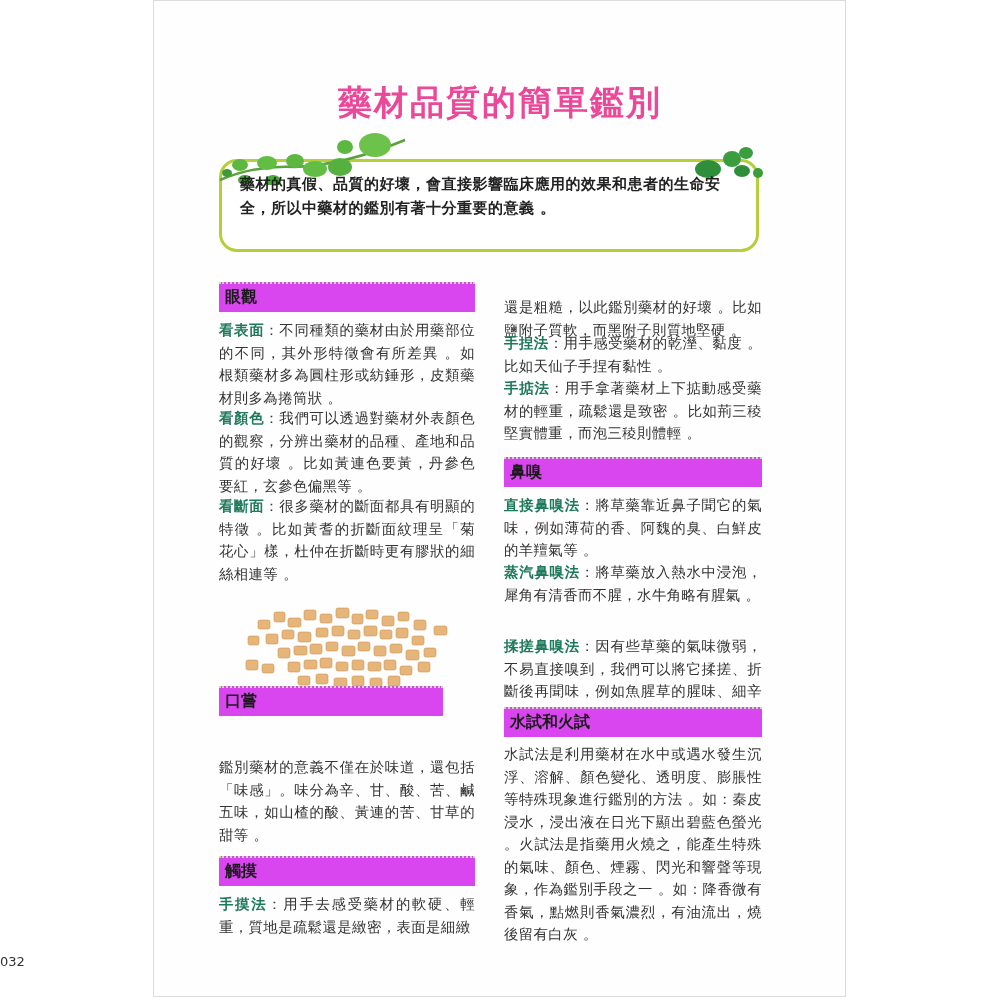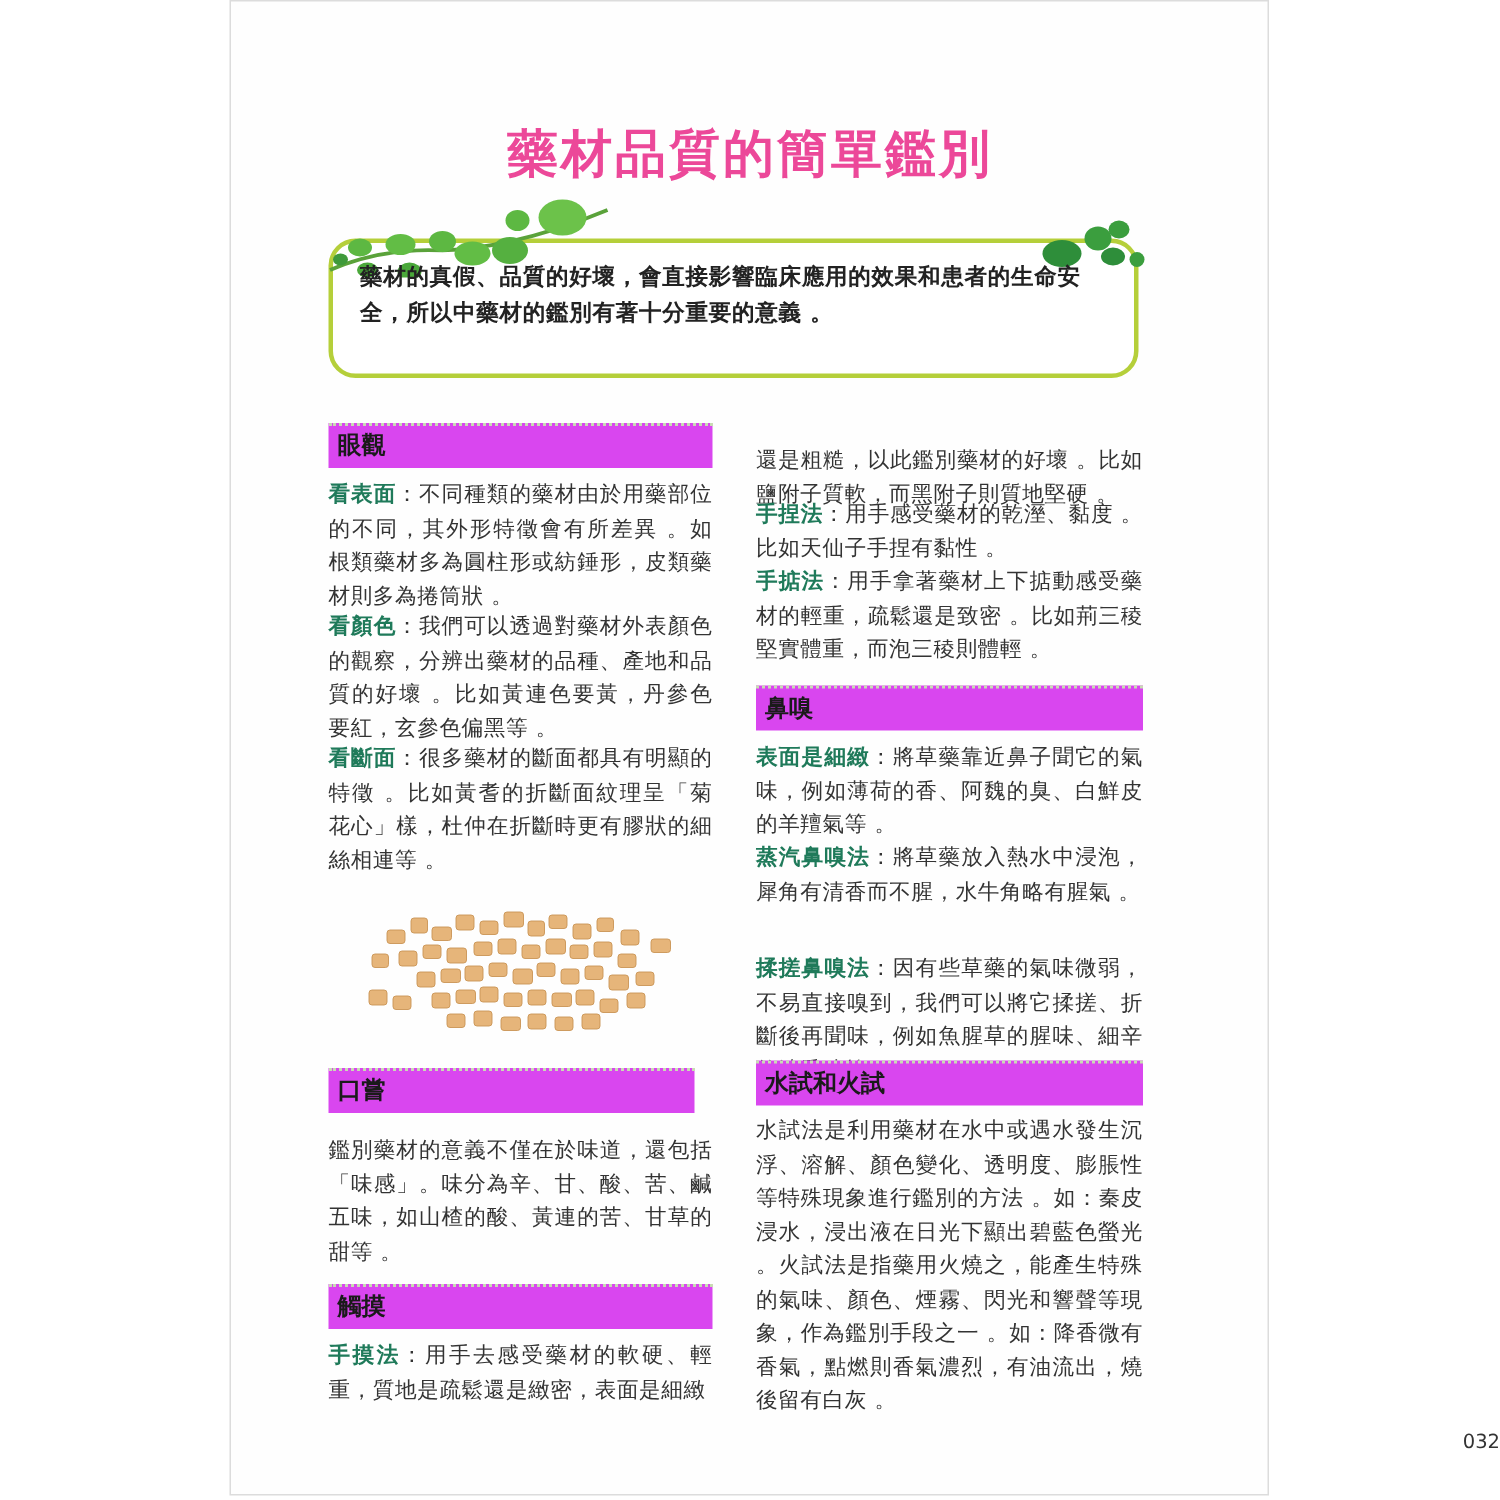--- a/index.html
+++ b/index.html
@@ -106,21 +106,21 @@
       left: 238px;
       top: 600px;
       width: 230px;
       height: 100px;
     }
     .page-num {
       position: absolute;
       left: 0;
       width: 1000px;
       top: 954px;
-      text-align: right;
+      text-align: left;
       font-size: 13px;
       color: #333;
     }
   </style>
 </head>
 <body>
 
 <div class="page"></div>
 
 <div class="title">藥材品質的簡單鑑別</div>
@@ -215,21 +215,21 @@
     <rect x="180" y="62" width="12" height="10" rx="2"></rect>
     <rect x="60" y="76" width="12" height="9" rx="2"></rect>
     <rect x="78" y="74" width="12" height="10" rx="2"></rect>
     <rect x="96" y="78" width="13" height="9" rx="2"></rect>
     <rect x="114" y="76" width="12" height="10" rx="2"></rect>
     <rect x="132" y="78" width="12" height="9" rx="2"></rect>
     <rect x="150" y="76" width="12" height="10" rx="2"></rect>
   </g>
 </svg>
 
-<div class="sec-head" style="left:219px; top:712px; width:244px;text-align:center;">
+<div class="sec-head" style="left:219px; top:686px; width:224px;text-align:center;">
   <span>口嘗</span>
 </div>
 
 <div class="para" style="left:219px; top:756px; width:256px;">
   <span>鑑別藥材的意義不僅在於味道，還包括「味感」。味分為辛、甘、酸、苦、鹹五味，如山楂的酸、黃連的苦、甘草的甜等 。</span>
 </div>
 
 <div class="sec-head" style="left:219px; top:856px; width:256px;text-align:right;">
   <span>觸摸</span>
 </div>
@@ -248,21 +248,21 @@
 
 <div class="para" style="left:504px; top:377px; width:258px;">
   <span class="term">手掂法</span><span>：用手拿著藥材上下掂動感受藥材的輕重，疏鬆還是致密 。比如荊三稜堅實體重，而泡三稜則體輕 。</span>
 </div>
 
 <div class="sec-head" style="left:504px; top:457px; width:258px;">
   <span>鼻嗅</span>
 </div>
 
 <div class="para" style="left:504px; top:494px; width:258px;">
-  <span class="term">表面是細緻</span><span>：將草藥靠近鼻子聞它的氣味，例如薄荷的香、阿魏的臭、白鮮皮的羊羶氣等 。</span>
+  <span class="term">直接鼻嗅法</span><span>：將草藥靠近鼻子聞它的氣味，例如薄荷的香、阿魏的臭、白鮮皮的羊羶氣等 。</span>
 </div>
 
 <div class="para" style="left:504px; top:561px; width:258px;">
   <span class="term">蒸汽鼻嗅法</span><span>：將草藥放入熱水中浸泡，犀角有清香而不腥，水牛角略有腥氣 。</span>
 </div>
 
 <div class="para" style="left:504px; top:607px; width:258px;margin-top:28px;">
   <span class="term">揉搓鼻嗅法</span><span>：因有些草藥的氣味微弱，不易直接嗅到，我們可以將它揉搓、折斷後再聞味，例如魚腥草的腥味、細辛的清香味等 。</span>
 </div>
 

